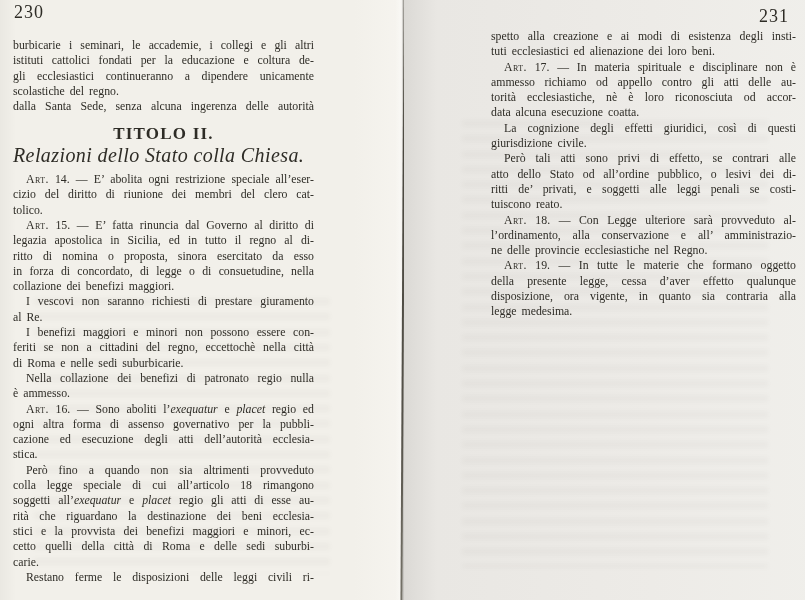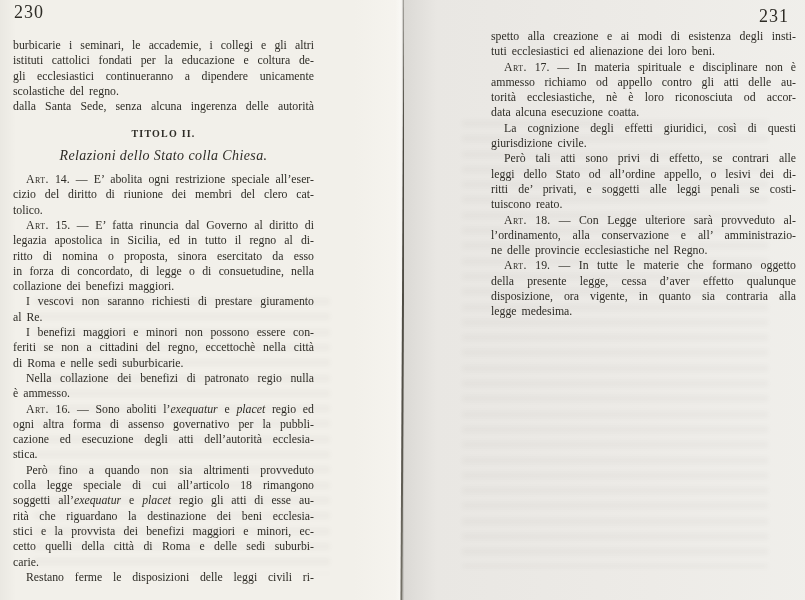--- a/index.html
+++ b/index.html
@@ -47,26 +47,26 @@
   .line{
     text-align:justify;
     text-align-last:justify;
     white-space:normal;
   }
   .line.indent{text-indent:13px;}
   .line.last{text-align-last:left;word-spacing:2px;}
   .heading{
     margin-top:12px;
     text-align:center;font-weight:bold;
-    font-size:10px;letter-spacing:1.2px;
+    font-size:17px;letter-spacing:1.2px;
   }
   .subheading{
     margin-top:6px;margin-bottom:9px;
-    text-align:center;font-style:italic;
-    font-size:14px;letter-spacing:.4px;
+    font-style:italic;
+    font-size:20px;letter-spacing:.4px;
   }
   .sc{font-variant:small-caps;letter-spacing:.4px;}
   .bleed{
     position:absolute;pointer-events:none;
     background:repeating-linear-gradient(180deg,
       rgba(104,100,90,.075) 0px,rgba(104,100,90,.075) 7px,
       rgba(104,100,90,0) 7px,rgba(104,100,90,0) 15.3px);
     filter:blur(2px);
   }
   .bleed-left{left:34px;top:298px;width:296px;height:276px;opacity:.55;}
@@ -151,21 +151,21 @@
           <div class="line">ammesso richiamo od appello contro gli atti delle au-</div>
           <div class="line">torità ecclesiastiche, nè è loro riconosciuta od accor-</div>
           <div class="line last">data alcuna esecuzione coatta.</div>
         </div>
         <div class="para">
           <div class="line indent">La cognizione degli effetti giuridici, così di questi</div>
           <div class="line last">giurisdizione civile.</div>
         </div>
         <div class="para">
           <div class="line indent">Però tali atti sono privi di effetto, se contrari alle</div>
-          <div class="line">leggi dello Stato od all’ordine appello, o lesivi dei di-</div>
+          <div class="line">atto dello Stato od all’ordine pubblico, o lesivi dei di-</div>
           <div class="line">ritti de’ privati, e soggetti alle leggi penali se costi-</div>
           <div class="line last">tuiscono reato.</div>
         </div>
         <div class="para">
           <div class="line indent"><span class="sc">Art.</span> 18. — Con Legge ulteriore sarà provveduto al-</div>
           <div class="line">l’ordinamento, alla conservazione e all’ amministrazio-</div>
           <div class="line last">ne delle provincie ecclesiastiche nel Regno.</div>
         </div>
         <div class="para">
           <div class="line indent"><span class="sc">Art.</span> 19. — In tutte le materie che formano oggetto</div>

